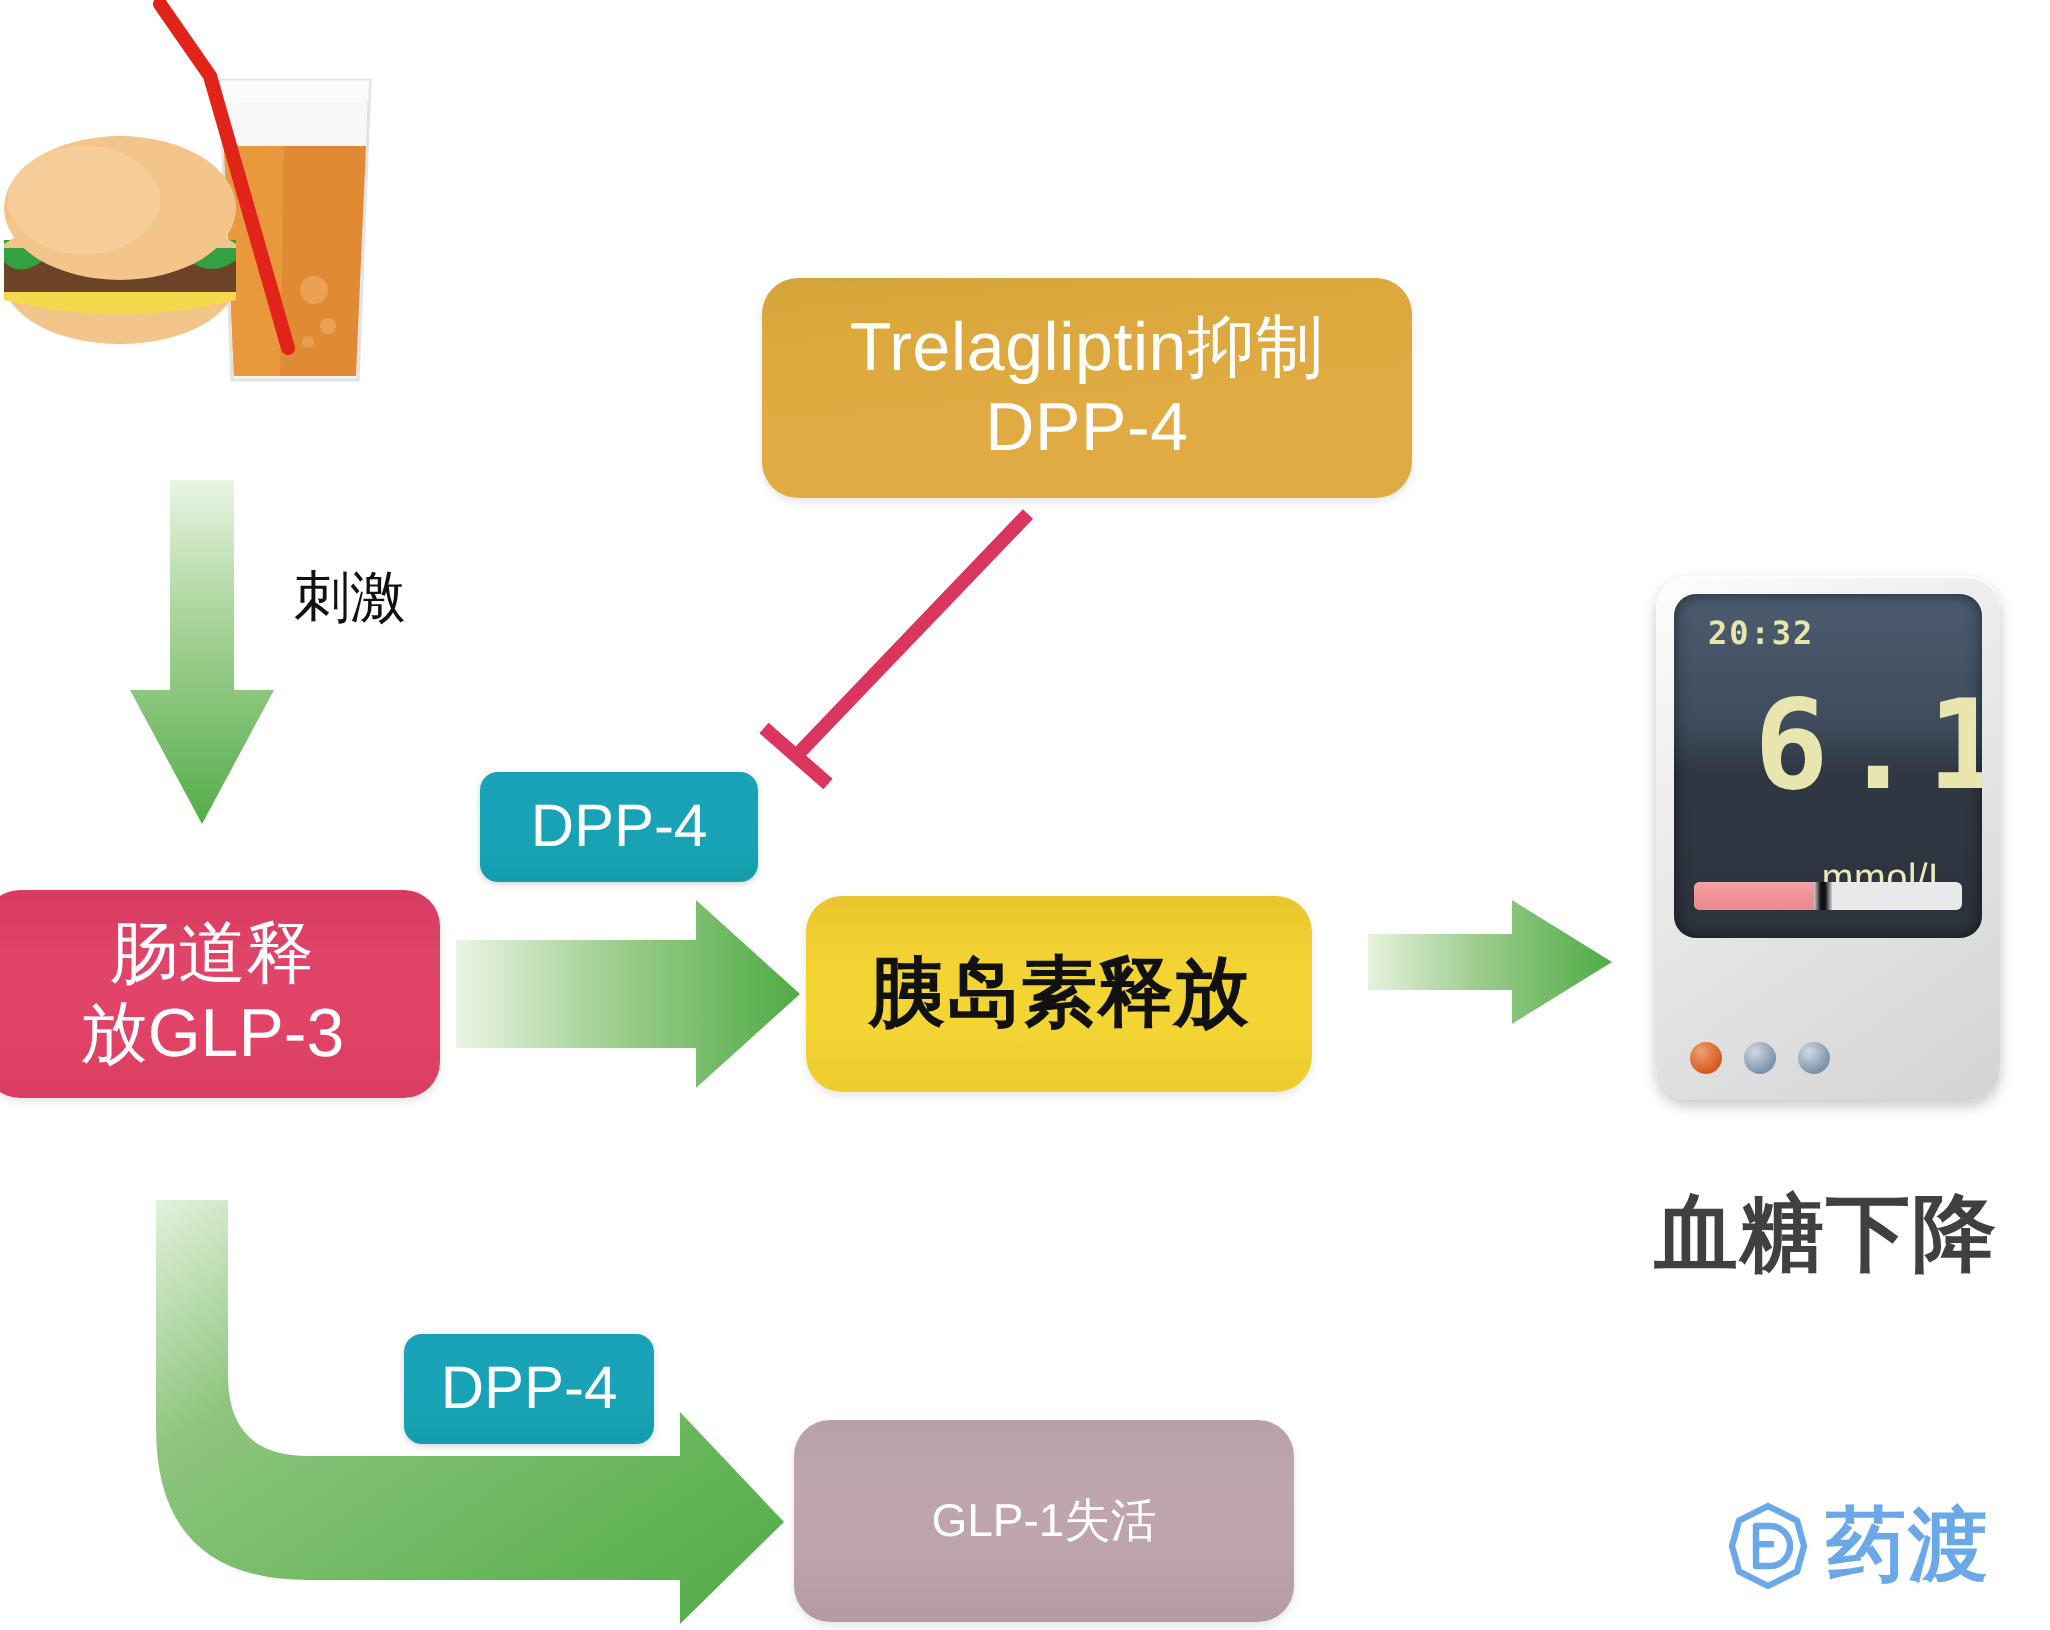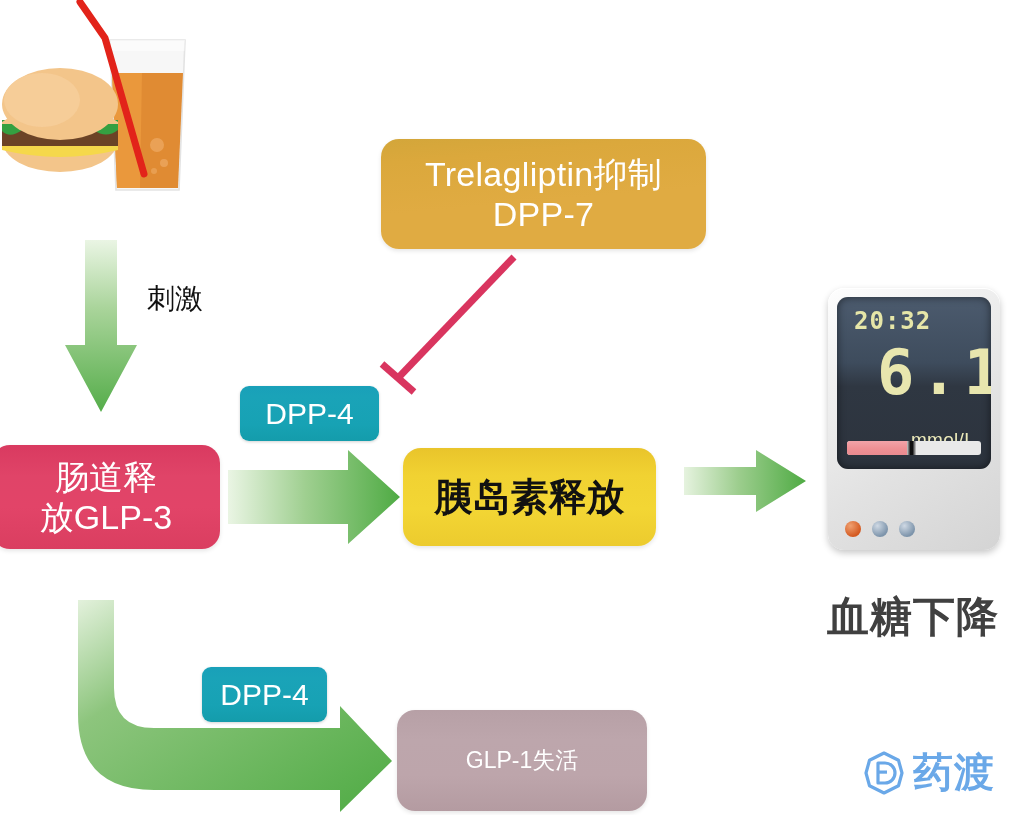--- a/index.html
+++ b/index.html
@@ -137,21 +137,21 @@
     width: 100%; height: 172px;
     border-radius: 11px;
     background: linear-gradient(180deg, #4c5b6e 0%, #3e4c5d 38%, #2f3742 52%, #2c333d 100%);
     box-shadow: inset 0 0 8px rgba(0,0,0,0.55);
     box-sizing: border-box;
     overflow: hidden;
   }
   .lcd-time {
     position: absolute; left: 17px; top: 10px;
     font-family: "DejaVu Sans Mono", "Liberation Mono", monospace;
-    font-size: 24px;
+    font-size: 16px;
     font-weight: 700;
     color: #e6e6a8;
     letter-spacing: 1px;
   }
   .lcd-value {
     position: absolute; left: 0; right: 6px; top: 45px;
     text-align: center;
     font-family: "DejaVu Sans Mono", "Liberation Mono", monospace;
     font-size: 62px;
     font-weight: 700;
@@ -289,21 +289,21 @@
     </g>
 
     <g>
       <line x1="514" y1="257" x2="399" y2="377" stroke="#d9355f" stroke-width="7" stroke-linecap="butt"></line>
       <line x1="382" y1="364" x2="414" y2="392" stroke="#d9355f" stroke-width="7" stroke-linecap="butt"></line>
     </g>
   </svg>
 
   <div class="node node-trela">
     <span>Trelagliptin抑制
-DPP-7</span>
+DPP-4</span>
   </div>
 
   <div class="node node-gut">
     <span>肠道释
 放GLP-3</span>
   </div>
 
   <div class="node node-insulin">
     <span>胰岛素释放</span>
   </div>

